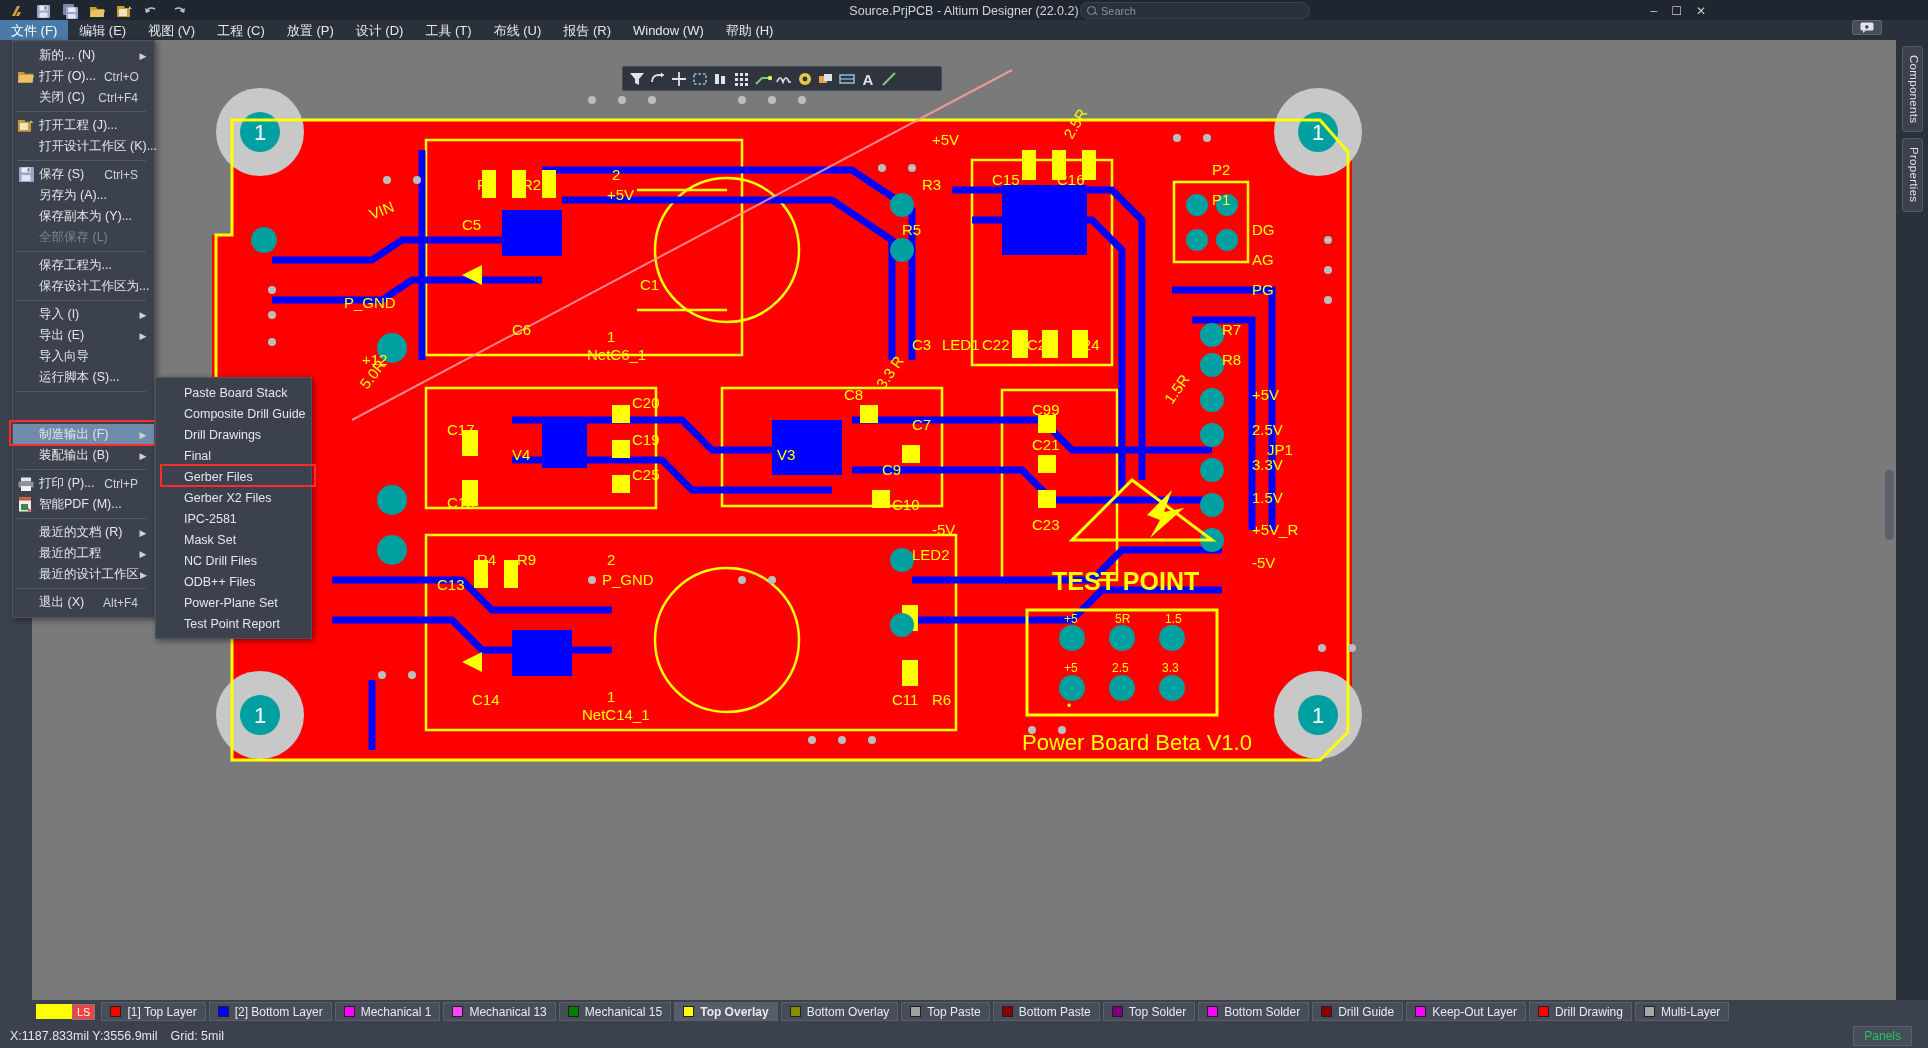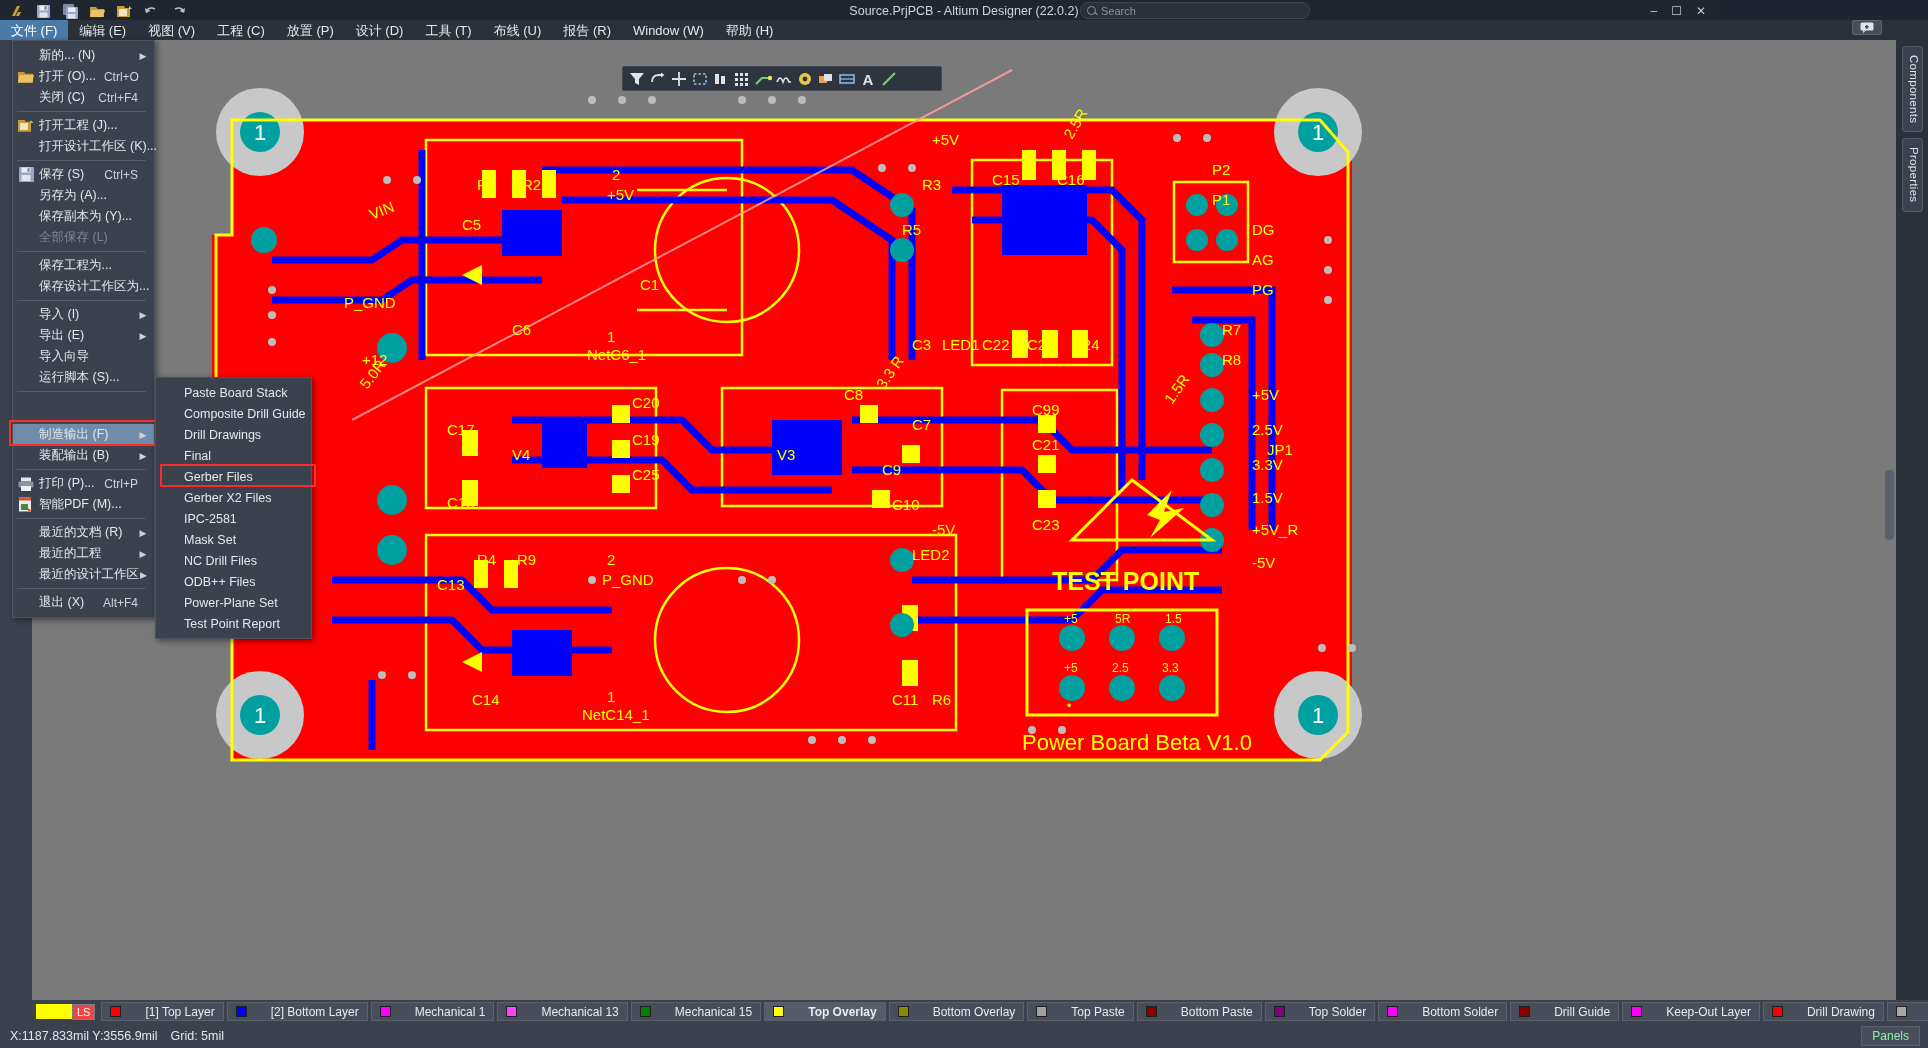--- a/index.html
+++ b/index.html
@@ -84,36 +84,36 @@
   #submenu { position:absolute; top:377px; left:155px; width:157px;
     background:#3b424d; border:1px solid #4d545f; padding:4px 0;
     box-shadow:2px 2px 6px rgba(0,0,0,.45); z-index:45; }
   #submenu .mrow { padding-left:28px; }
   #hl-gerber { position:absolute; left:4px; top:86px; width:156px; height:23px;
     border:2px solid #ff2b2b; z-index:60; pointer-events:none; }
 
   
   #layerbar { position:absolute; bottom:25px; left:0; width:1928px; height:23px;
     background:#3b424d; display:flex; align-items:center; padding-left:36px; gap:0px; }
-  .ltab { display:flex; align-items:center; gap:24px; height:19px; padding:0 8px;
+  .ltab { display:flex; align-items:center; gap:6px; height:19px; padding:0 8px;
     border:1px solid #5a616c; margin-right:3px; font-size:12px; color:#e8ebef;
     white-space:nowrap; cursor:default; background:#474e59; }
   .ltab.on { background:#565d68; font-weight:bold; }
   .lsw { width:11px; height:11px; display:inline-block; border:1px solid #202020; }
   #lsbadge { display:flex; align-items:center; gap:0; margin-right:6px; }
   #lsbadge .sw { width:36px; height:15px; background:#ffff00; }
   #lsbadge .ls { background:#ef4444; color:#fff; font-size:11px; font-weight:normal;
     padding:1px 4px; border:1px solid #7a818c; }
 
   
   #statusbar { position:absolute; bottom:0; left:0; width:1928px; height:25px;
     background:#3b424d; display:flex; align-items:center; font-size:12.5px;
     color:#e2e6eb; padding-left:10px; gap:13px; }
-  #panels-btn { position:absolute; right:8px; top:3px; font-size:12px;
-    background:#474e59; border:1px solid #5a616c; padding:2px 10px; color:#86efac;
+  #panels-btn { position:absolute; right:16px; top:3px; font-size:12px;
+    background:#474e59; border:1px solid #5a616c; padding:2px 10px; color:#22c55e;
     cursor:default; }
 </style>
 </head>
 <body>
 
 <div id="titlebar">
   <div class="tb-icons">
     <span class="tbicon">
       <svg width="17" height="17" viewBox="0 0 17 17">
           <path d="M4 13 L9 3 L12 3 L7 13 Z" fill="#c8a23c"></path>

